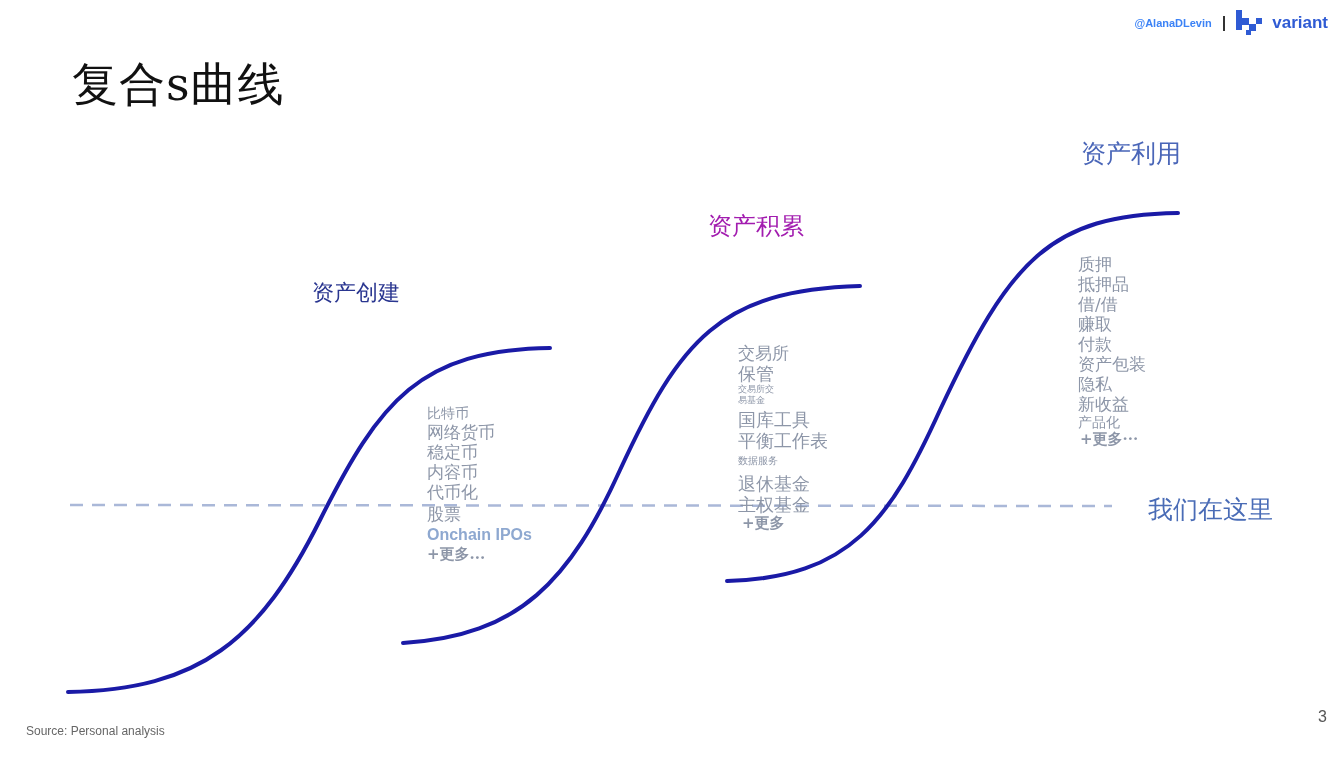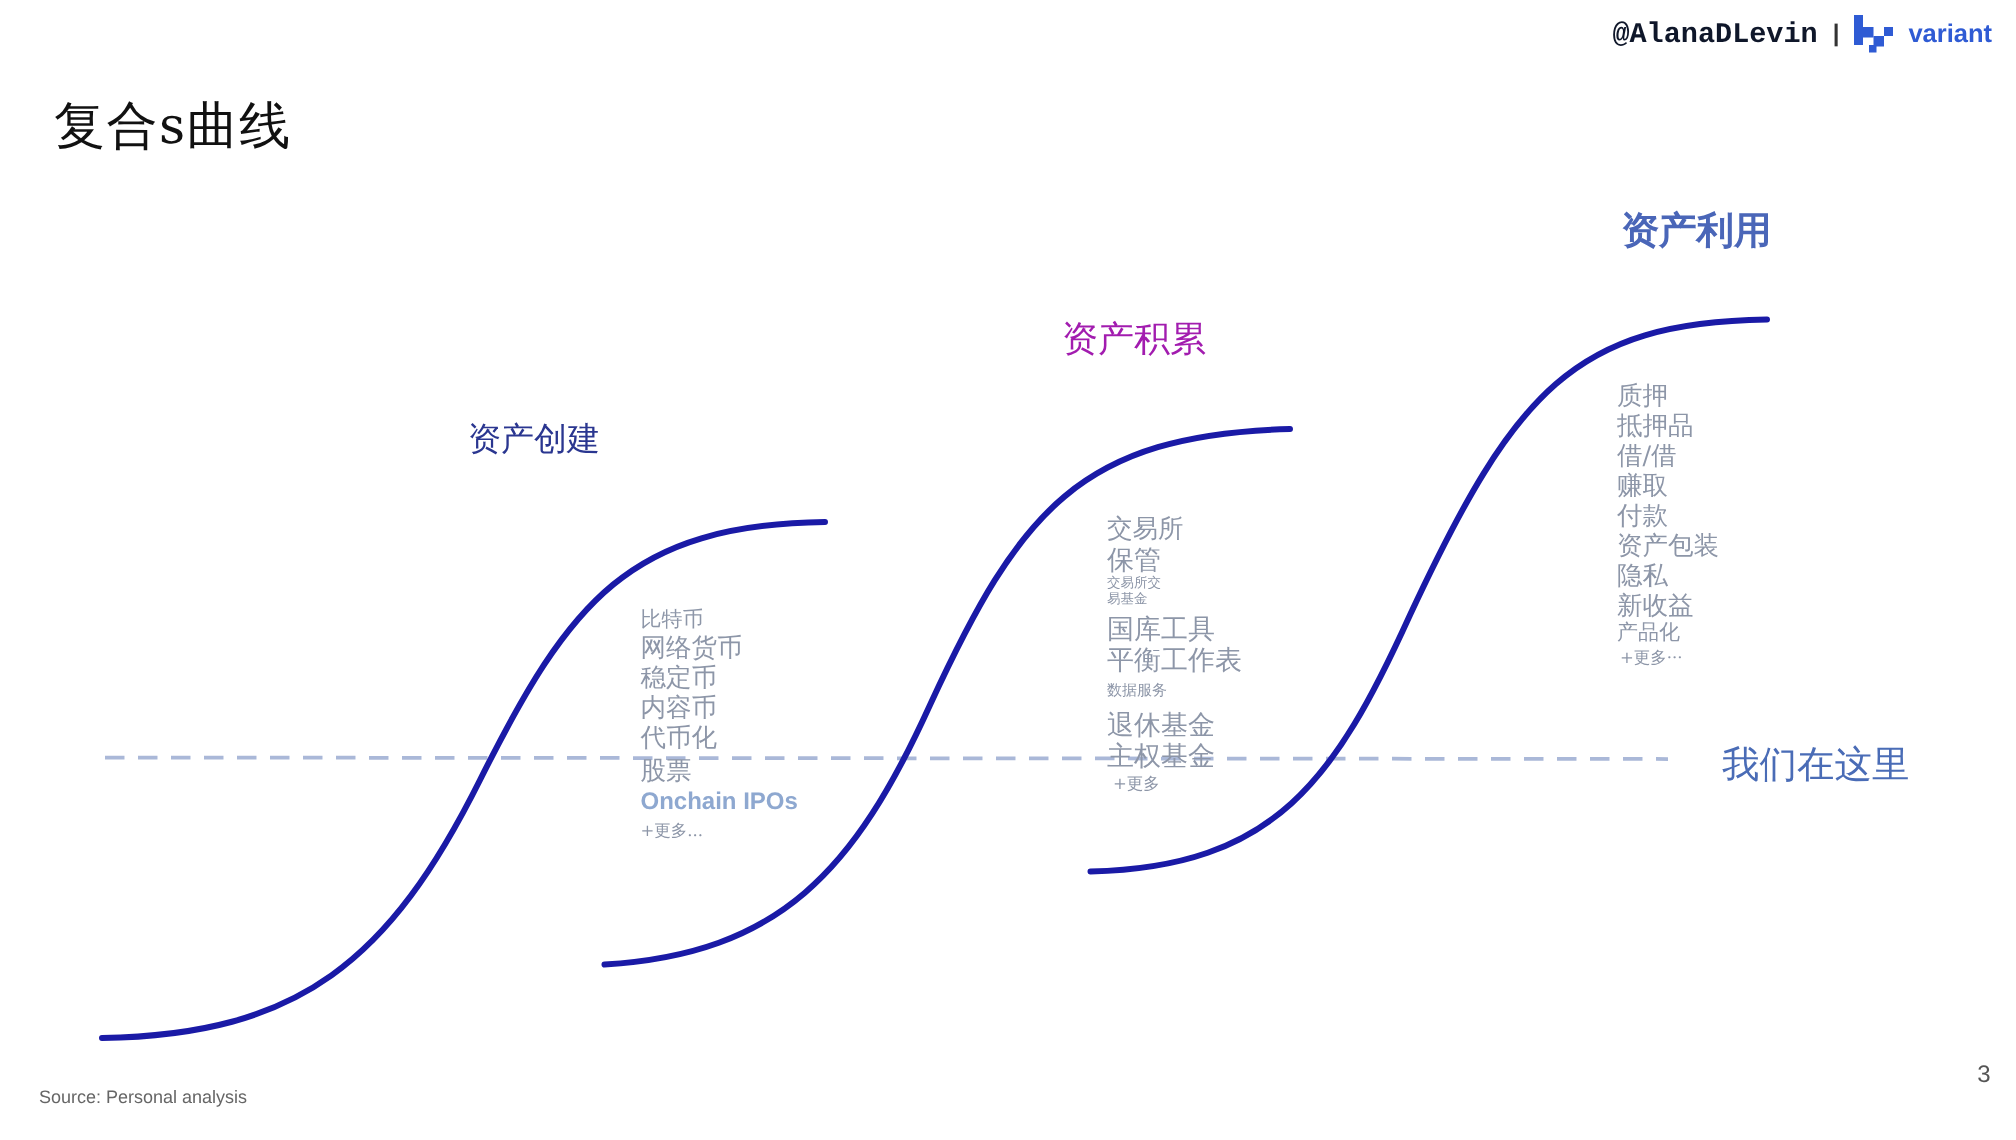--- a/index.html
+++ b/index.html
@@ -1,49 +1,49 @@
 <!DOCTYPE html>
 <html><head>
   <meta charset="utf-8">
   <style>
     * { margin: 0; padding: 0; box-sizing: border-box; }
     html, body { width: 1344px; height: 760px; background: #ffffff; overflow: hidden; }
     body { position: relative; font-family: "DejaVu Sans", "Liberation Sans", sans-serif; }
 
     .header-brand { position: absolute; top: 10px; right: 16px; display: flex; align-items: center; gap: 10px; }
-    .handle { font-family: Liberation Mono, monospace; font-weight: bold; font-size: 19px; color: #0f172a; }
+    .handle { font-family: Liberation Sans, sans-serif; font-weight: bold; font-size: 11px; color: #3b82f6; }
     .sep { font-family: "Liberation Sans", sans-serif; font-weight: bold; font-size: 16px; color: #333; }
     .logo { display: flex; align-items: center; gap: 6px; }
     .logo-text { font-family: "Liberation Sans", sans-serif; font-weight: bold; font-size: 17px; color: #2f5bd4; }
 
     .title { position: absolute; left: 36px; top: 54px; font-family: "DejaVu Serif", "Liberation Serif", serif; font-size: 50px; line-height: 60px; color: #111; letter-spacing: 1px; }
-    .title .line2 { font-size: 34px; }
+    .title .line2 { font-size: 46px; margin-left: 36px; }
 
     .chart { position: absolute; left: 0; top: 0; width: 1344px; height: 760px; }
 
     .stage-label { position: absolute; font-family: "DejaVu Sans", sans-serif; font-size: 23px; color: #3a55b0; }
     .stage-label.s1 { left: 312px; top: 278px; color: #2a3690; font-size: 22px; }
     .stage-label.s2 { left: 708px; top: 210px; color: #a21caf; font-size: 24px; }
-    .stage-label.s3 { left: 1081px; top: 137px; color: #4a66b8; font-size: 25px; font-weight: bold; }
+    .stage-label.s3 { left: 1081px; top: 137px; color: #4a66b8; font-size: 25px; }
 
     .here-label { position: absolute; left: 1148px; top: 493px; font-family: "DejaVu Sans", sans-serif; font-size: 25px; color: #4a6cb6; }
 
     .item-list { position: absolute; font-family: "DejaVu Serif", "Liberation Serif", serif; color: #8d96a8; }
     .item-list div { white-space: nowrap; }
     .list1 { left: 427px; top: 405px; }
     .list2 { left: 738px; top: 343px; }
     .list3 { left: 1078px; top: 254px; }
 
     .fs-s { font-size: 14px; line-height: 17px; }
     .fs-m { font-size: 17px; line-height: 20px; }
     .fs-l { font-size: 18px; line-height: 21px; }
     .fs-xs { font-size: 10px; line-height: 12px; }
     .fs-xxs { font-size: 9px; line-height: 11px; }
     .ipo { font-family: "Liberation Sans", sans-serif; font-weight: bold; font-size: 16px; color: #8ea8d0; line-height: 22px; }
-    .more { font-size: 11px; line-height: 16px; }
+    .more { font-size: 15px; line-height: 16px; font-weight: bold; }
 
     .source { position: absolute; left: 26px; top: 724px; font-family: "Liberation Sans", sans-serif; font-size: 12px; color: #666; }
     .page-num { position: absolute; right: 17px; top: 708px; font-family: "Liberation Sans", sans-serif; font-size: 16px; color: #555; }
   </style>
 </head>
 <body>
 
 <div class="header-brand">
   <span class="handle">@AlanaDLevin</span>
   <span class="sep">|</span>

